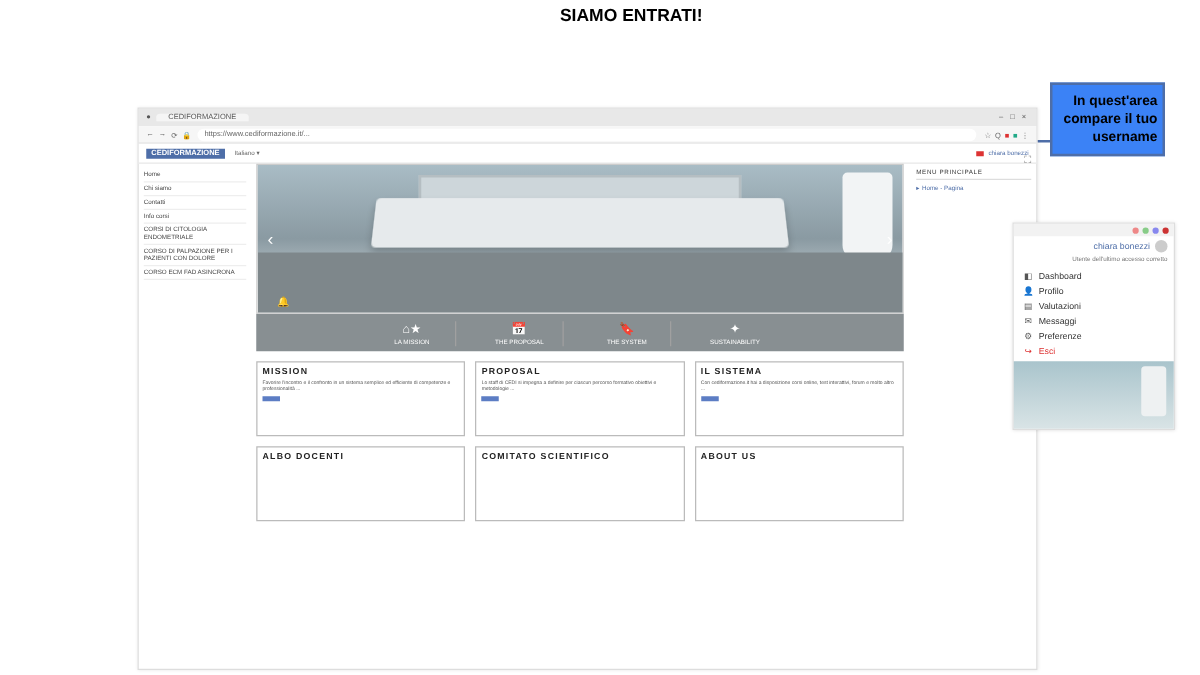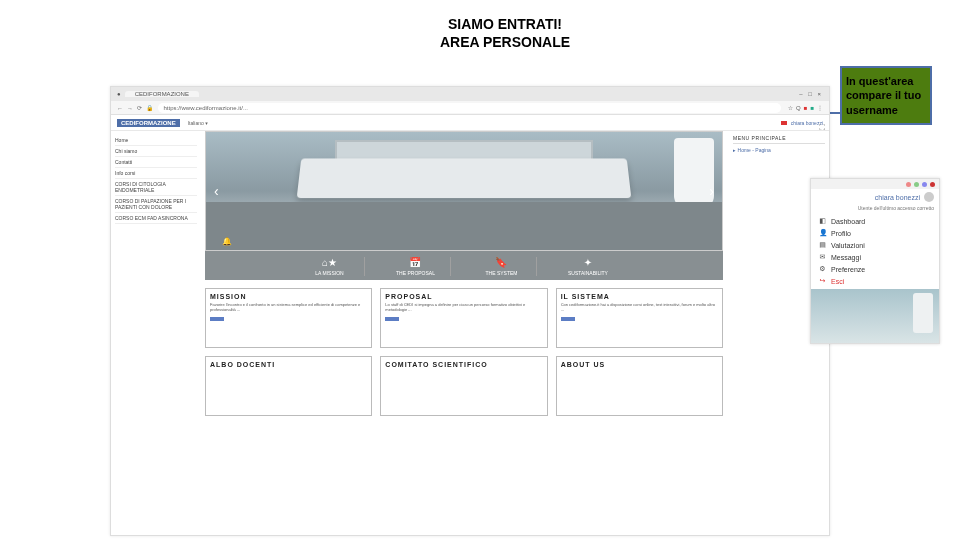--- a/index.html
+++ b/index.html
@@ -7,21 +7,21 @@
     width: 960px;
     height: 540px;
     background: #fff;
     font-family: Arial, sans-serif;
     position: relative;
     overflow: hidden;
   }
 
   .slide-title {
     position: absolute;
-    top: 16px;
+    top: 4px;
     left: 360px;
     width: 290px;
     text-align: center;
     font-weight: bold;
     font-size: 14px;
     line-height: 1.25;
   }
 
   
   .browser {
@@ -258,23 +258,23 @@
   
   .callout {
     position: absolute;
     top: 66px;
     right: 28px;
     width: 92px;
     border: 2px solid #4e6ea8;
     padding: 6px 4px;
     font-size: 11px;
     font-weight: bold;
-    text-align: left;
+    text-align: right;
     line-height: 1.3;
-    background: #4d7c0f;
+    background: #3b82f6;
   }
   .arrow-line {
     position: absolute;
     top: 112px;
     right: 120px;
     width: 40px;
     height: 2px;
     background: #4e6ea8;
   }
   .arrow-head {
@@ -358,21 +358,20 @@
     font-size: 7px;
   }
   .snippet .menu li.logout { color: #d33; }
   .snippet .menu li.logout .mi { color: #d33; }
 </style>
 </head>
 <body>
 
 <div class="slide-title">
   <div>SIAMO ENTRATI!</div>
-  <div>AREA PERSONALE</div>
 </div>
 
 <div class="callout">In quest'area compare il tuo username</div>
 <div class="arrow-line"></div>
 <div class="arrow-head"></div>
 
 <div class="browser">
 
   <div class="tabbar">
     <span>●</span>

